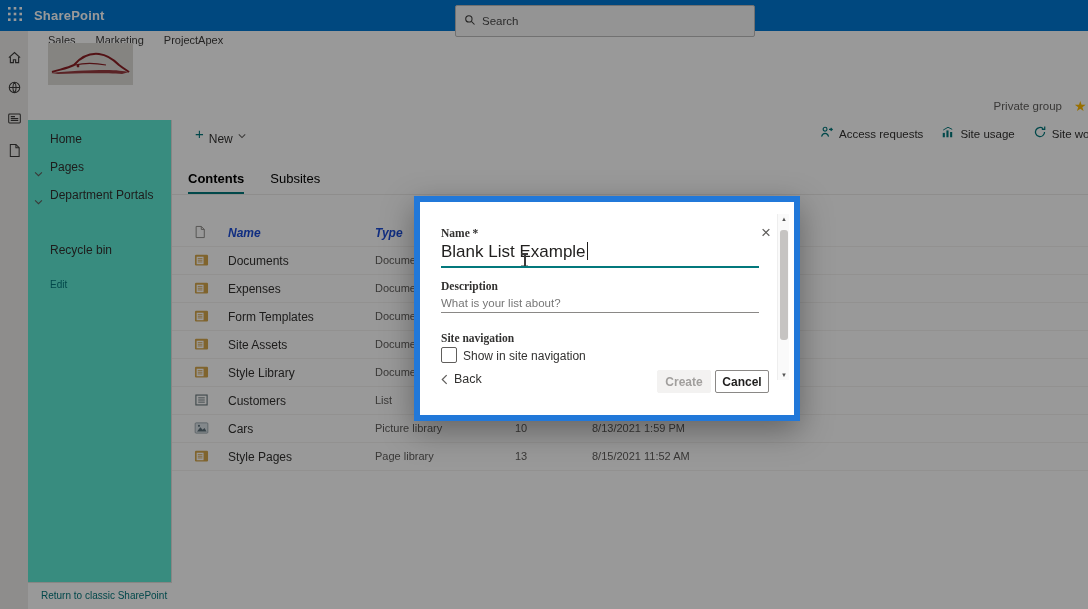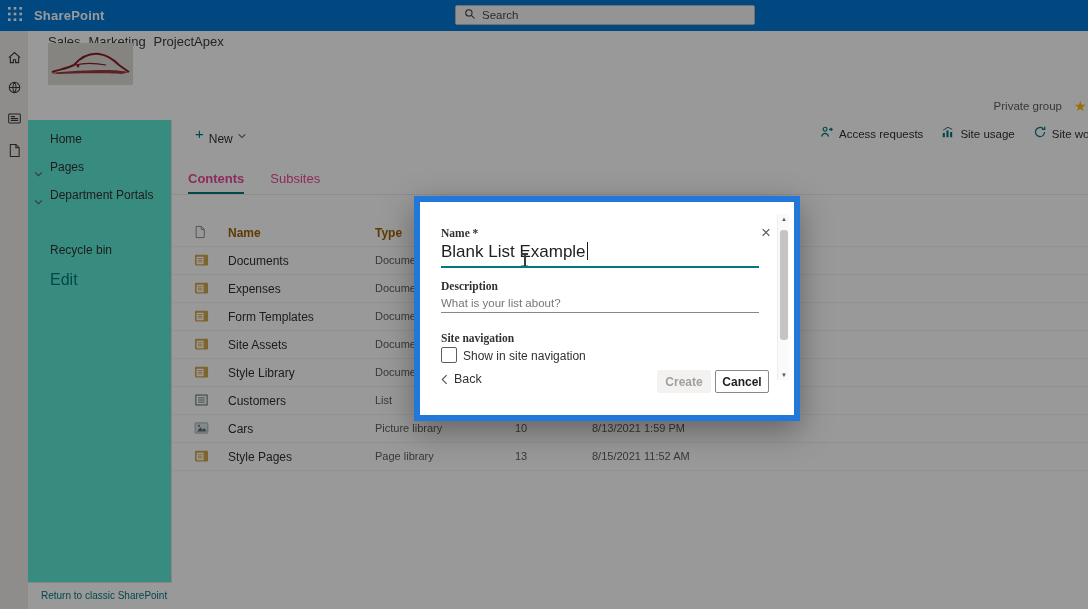--- a/index.html
+++ b/index.html
@@ -3,26 +3,26 @@
 <meta charset="utf-8">
 <style>
   html,body{margin:0;padding:0;background:#444;}
   .page{position:relative;width:1088px;height:609px;background:#ffffff;overflow:hidden;
         font-family:"Liberation Sans",sans-serif;-webkit-font-smoothing:antialiased;}
 
   
   .topbar{position:absolute;left:0;top:0;width:1088px;height:31px;background:#0078d4;z-index:5;}
   .waffle{position:absolute;left:0;top:0;width:30px;height:31px;display:flex;align-items:center;justify-content:center;cursor:pointer;}
   .appname{position:absolute;left:34px;top:0;height:31px;line-height:31px;color:#ffffff;font-size:13px;font-weight:700;letter-spacing:.2px;}
-  .searchbox{position:absolute;left:455px;top:5px;width:300px;height:20px;background:#f7f7f7;border:1px solid #bdbdbd;border-radius:2px;display:flex;align-items:center;gap:6px;padding:0 8px;box-sizing:border-box;}
+  .searchbox{position:absolute;left:455px;top:5px;width:300px;height:32px;background:#f7f7f7;border:1px solid #bdbdbd;border-radius:2px;display:flex;align-items:center;gap:6px;padding:0 8px;box-sizing:border-box;}
   .searchbox .ph{color:#4a4a4a;font-size:11.5px;}
 
   
   .siteheader{position:absolute;left:0;top:31px;width:1088px;height:64px;background:#ffffff;}
-  .sitenav{position:absolute;left:48px;top:3px;display:flex;gap:8px;font-size:13px;color:#3b3a39;}
+  .sitenav{position:absolute;left:48px;top:3px;display:flex;gap:20px;font-size:11px;color:#3b3a39;}
   .sitenav span{cursor:pointer;}
   .carlogo{position:absolute;left:48px;top:12px;width:85px;height:42px;background:#dedcd8;}
 
   
   .groupbar{position:absolute;left:0;top:95px;width:1088px;height:25px;background:#ffffff;}
   .grouplabel{position:absolute;right:26px;top:5px;font-size:11.5px;color:#605e5c;margin-left:40px;}
   .groupstar{position:absolute;left:1074px;top:3px;font-size:14px;color:#ffb900;}
 
   
   .commandbar{position:absolute;left:172px;top:120px;right:0;height:27px;background:#fff;border-bottom:1px solid #e8e6e4;}
@@ -35,37 +35,37 @@
 
   
   .leftrail{position:absolute;left:0;top:31px;width:28px;height:578px;background:#edebe9;z-index:2;}
   .railicon{position:absolute;left:0;width:28px;height:24px;display:flex;align-items:center;justify-content:center;cursor:pointer;color:#3b3a39;}
 
   
   .sidebar{position:absolute;left:28px;top:120px;width:144px;height:463px;background:#5eead4;border-right:1px solid #e1dfdd;border-bottom:1px solid #e1dfdd;box-sizing:border-box;}
   .sideitem{position:absolute;left:0;width:100%;height:27px;cursor:pointer;}
   .sideitem .txt{position:absolute;left:22px;top:6px;font-size:12px;color:#323130;}
   .sideitem .chev{position:absolute;left:6px;top:9px;color:#605e5c;}
-  .sideitem.accent .txt{color:#03787c;font-size:16px;}
+  .sideitem.accent .txt{color:#03787c;font-size:10px;margin-top:8px;}
   .classiclink{position:absolute;left:33px;top:590px;font-size:10px;color:#03787c;cursor:pointer;padding-left:8px;}
 
   
   .main{position:absolute;left:172px;top:147px;right:0;bottom:0;background:#fff;}
   .tabs{position:absolute;left:16px;top:24px;display:flex;gap:26px;}
-  .tab{font-size:13px;color:#ec4899;padding-bottom:6px;cursor:pointer;}
+  .tab{font-size:13px;color:#000000;padding-bottom:6px;cursor:pointer;}
   .tab.active{font-weight:700;border-bottom:3px solid #03787c;}
   .tabsrule{position:absolute;left:0;right:0;top:47px;height:1px;background:#edebe9;}
 
   .table{position:absolute;left:0;right:0;top:72px;}
   .trow{position:relative;height:27px;border-bottom:1px solid #f3f2f1;cursor:pointer;}
   .trow.head{cursor:default;}
   .cell{position:absolute;top:7px;font-size:11px;color:#605e5c;white-space:nowrap;}
   .cell.icon{left:22px;top:6px;}
   .cell.name{left:56px;font-size:12px;color:#323130;}
-  .trow.head .cell{font-size:12px;color:#a16207;font-weight:700;}
+  .trow.head .cell{font-size:12px;color:#1d4ed8;font-weight:700;font-style:italic;}
   .cell.type{left:203px;}
   .cell.items{left:343px;}
   .cell.mod{left:420px;}
 
   
   .overlay{position:absolute;inset:0;background:rgba(0,0,0,0.40);z-index:40;}
 
   
   .highlight{position:absolute;left:414px;top:196px;width:386px;height:225px;box-sizing:border-box;border:6px solid #2178d9;z-index:50;background:#ffffff;box-shadow:0 10px 30px rgba(0,0,0,.35);}
   .modal{position:absolute;inset:0;background:#fff;}

